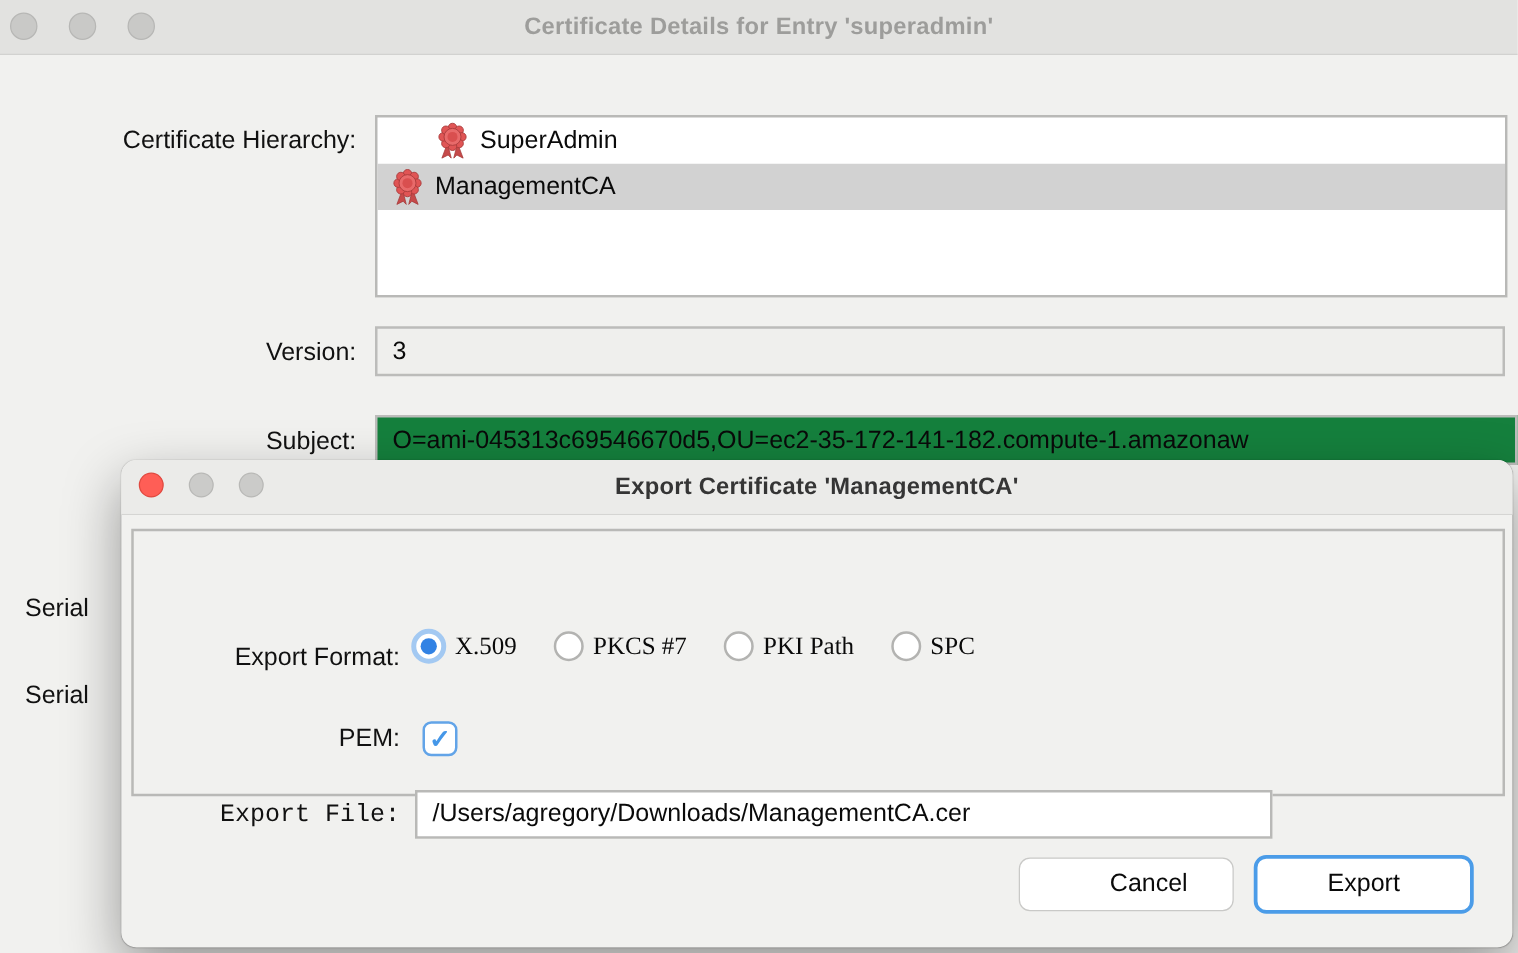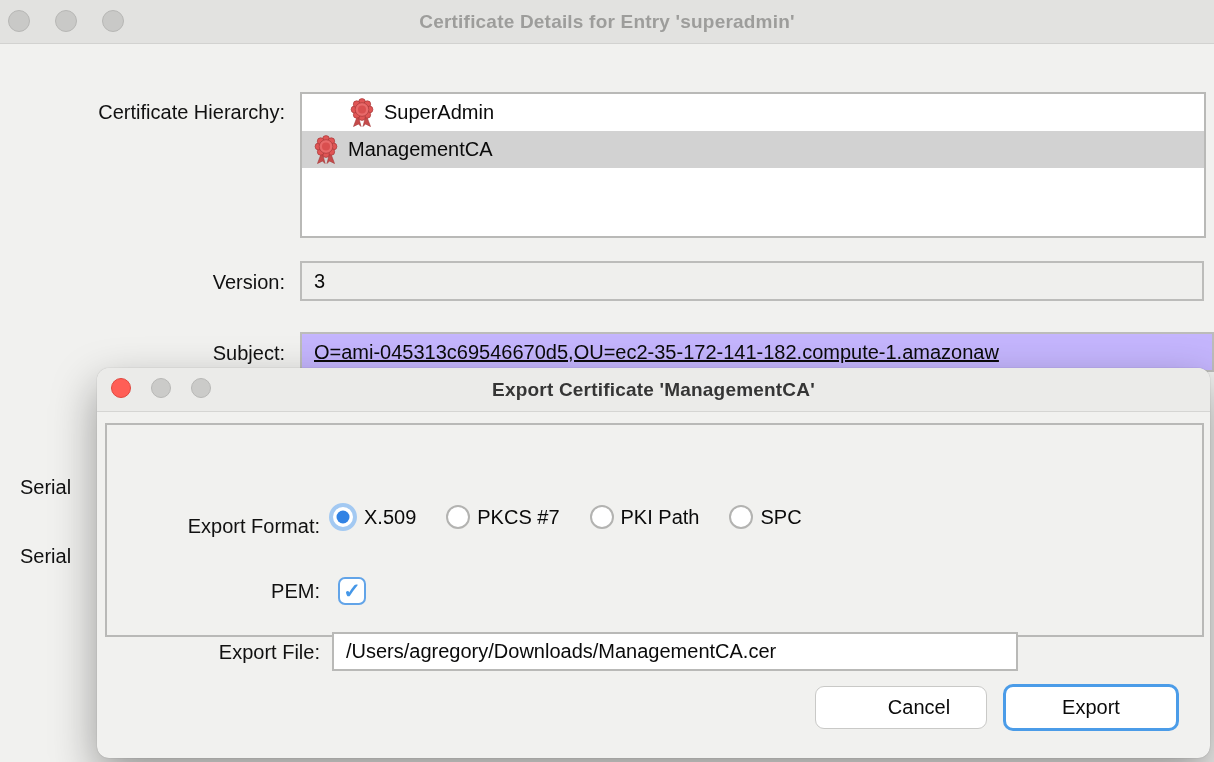--- a/index.html
+++ b/index.html
@@ -41,21 +41,21 @@
   .hier-row.child .ribbon { margin-left: 48px; }
   .hier-row .hier-text { margin-left: 10px; }
   .ribbon { width: 24px; height: 31px; display: inline-block; flex: 0 0 auto; }
 
   .value-field {
     position: absolute; font-size: 20px; color: #0a0a0a;
     display: flex; align-items: center; white-space: nowrap; overflow: hidden;
     border: 2px solid #bcbcba; padding-left: 12px;
   }
   .version-field { left: 300px; top: 261px; width: 904px; height: 40px; background: #efefed; }
-  .subject-field { left: 300px; top: 332px; width: 914px; height: 40px; background: #c4b5fd; text-decoration: underline; }
+  .subject-field { left: 300px; top: 332px; width: 914px; height: 40px; background: #15803d; }
 
   
   .dialog {
     position: absolute; left: 97px; top: 368px; width: 1113px; height: 390px;
     background: #f1f1ef; border-radius: 12px;
     box-shadow: 0 18px 45px rgba(0,0,0,0.38), 0 0 1px rgba(0,0,0,0.35);
   }
   .dlg-titlebar {
     position: absolute; left: 0; top: 0; width: 100%; height: 44px;
     background: #ebebe9; border-bottom: 1px solid #d5d5d3;
@@ -68,21 +68,21 @@
   .dtl.min   { left: 54px; background: #cbcbc9; border: 1px solid #b8b8b6; }
   .dtl.max   { left: 94px; background: #cbcbc9; border: 1px solid #b8b8b6; }
 
   .group-box {
     position: absolute; left: 8px; top: 55px; width: 1099px; height: 214px;
     border: 2px solid #b9b9b7;
   }
 
   .dlg-label { position: absolute; text-align: right; font-size: 20px; color: #111; white-space: nowrap; }
 
-  .radio-row { position: absolute; left: 222px; top: 78px; display: flex; align-items: center; gap: 30px; }
+  .radio-row { position: absolute; left: 222px; top: 78px; display: flex; align-items: center; gap: 30px; font-family: Liberation Serif, serif; }
   .radio-item { display: flex; align-items: center; gap: 7px; font-size: 20px; color: #0a0a0a; }
   .radio {
     width: 24px; height: 24px; border-radius: 50%;
     border: 2px solid #b3b3b1; background: #ffffff; position: relative; flex: 0 0 auto;
   }
   .radio.selected {
     border: 4px solid #a3c9f2; width: 28px; height: 28px; background: #ffffff;
   }
   .radio.selected::after {
     content: ""; position: absolute; left: 50%; top: 50%;
@@ -212,21 +212,21 @@
           <span class="radio"></span>
           <span>SPC</span>
         </span>
       </div>
 
       <div class="dlg-label" style="left:5px; top:155px; width:208px;">PEM:</div>
       <div class="checkbox">
         <span>✓</span>
       </div>
 
-      <div class="dlg-label" style="left:5px; top:216px; width:208px;">Export File:</div>
+      <div class="dlg-label" style="left:5px; top:216px; width:208px;font-family:Liberation Mono, monospace;">Export File:</div>
       <div class="file-field">
         <span>/Users/agregory/Downloads/ManagementCA.cer</span>
       </div>
     </div>
 
     <div class="dlg-btn cancel-btn">
       <span>Cancel</span>
     </div>
     <div class="dlg-btn export-btn">
       <span>Export</span>

